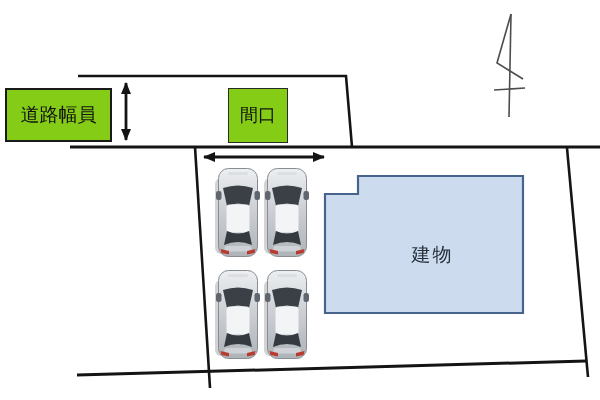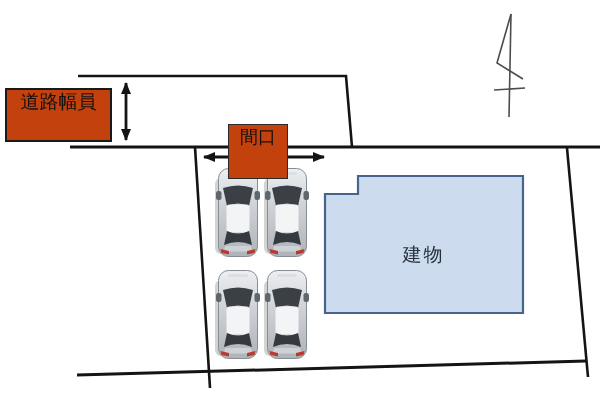--- a/index.html
+++ b/index.html
@@ -2,35 +2,35 @@
 <html><head>
 <meta charset="utf-8">
 <style>
   html,body{margin:0;padding:0;background:#ffffff;}
   .stage{
     position:relative;width:600px;height:400px;background:#ffffff;overflow:hidden;
     font-family:"Liberation Sans","DejaVu Sans",sans-serif;color:#111;
   }
   .stage svg{position:absolute;left:0;top:0;}
   .label-box{
-    position:absolute;background:#c2410c;display:flex;flex-direction:column;
-    align-items:center;justify-content:space-between;text-align:center;z-index:5;
+    position:absolute;background:#84cc16;display:flex;flex-direction:column;
+    align-items:center;justify-content:center;text-align:center;z-index:5;
     color:#111;
   }
   .road-width-box{
     left:5px;top:88px;width:103px;height:50px;border:2px solid #1a1a1a;
     font-size:19px;line-height:1.3;font-weight:500;
   }
   .frontage-box{
     left:228px;top:88px;width:58px;height:53px;border:1.5px solid #2a2a2a;
-    font-size:18px;line-height:1.35;font-weight:500;margin-top:36px;
+    font-size:18px;line-height:1.35;font-weight:500;
   }
   .building-label{
     position:absolute;left:324px;top:242px;width:199px;text-align:center;
-    font-size:19px;font-weight:500;color:#27303c;z-index:4;letter-spacing:2px;
+    font-size:19px;font-weight:500;color:#27303c;z-index:4;letter-spacing:2px;padding-left:9px;
   }
 </style>
 </head>
 <body>
 
 <div class="stage">
 
   <svg width="600" height="400" viewBox="0 0 600 400">
     <defs>
       <marker id="ah-end" orient="auto" markerUnits="userSpaceOnUse" markerWidth="16" markerHeight="12" refX="11" refY="5">

